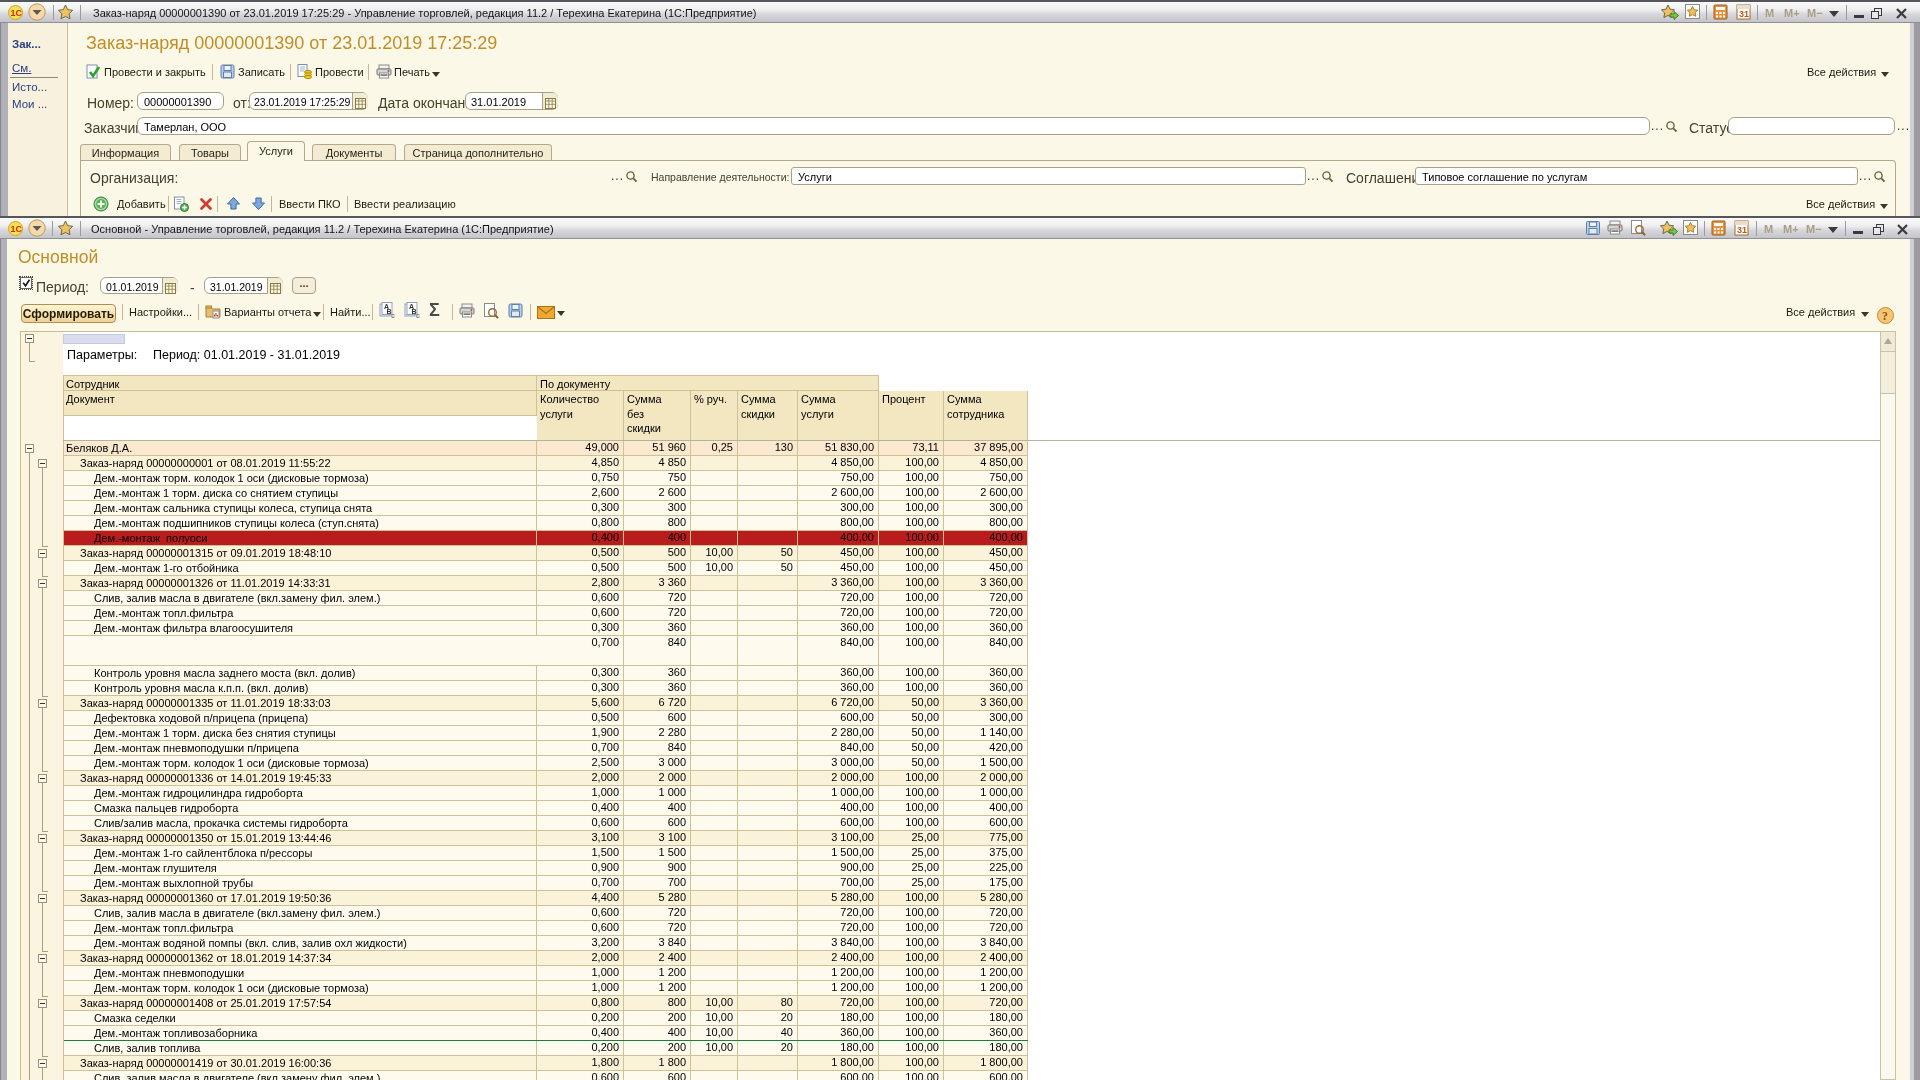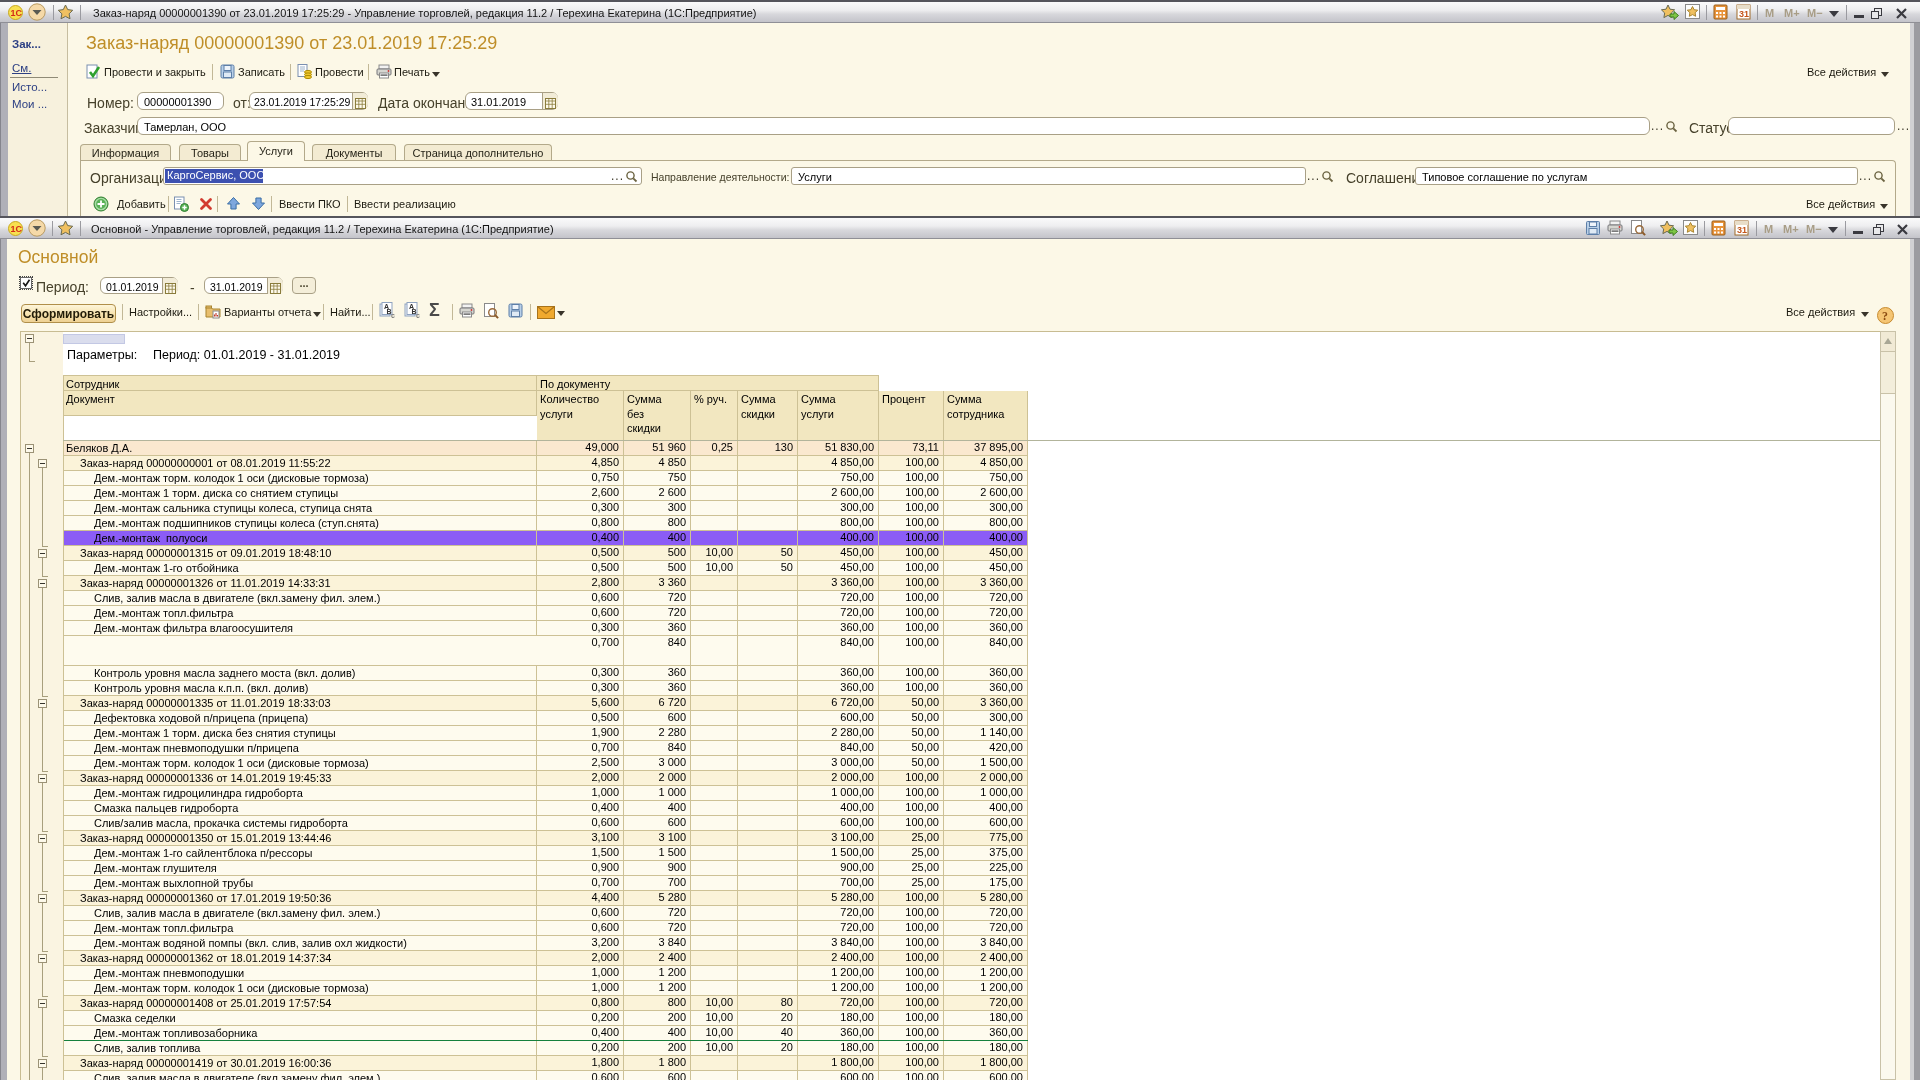--- a/index.html
+++ b/index.html
@@ -166,24 +166,20 @@
     <div class="lbl" style="left:1689px;top:120px">Статус:</div>
     <div class="fld" style="left:1728px;top:117px;width:167px;height:18px"></div>
     <div class="abs" style="left:1897px;top:119px;font-size:12px;color:#3c3828;letter-spacing:1px">...</div>
     <div class="tab" style="left:80px;top:144px;width:91px;height:17px;line-height:16px">Информация</div>
     <div class="tab" style="left:179px;top:144px;width:62px;height:17px;line-height:16px">Товары</div>
     <div class="tab" style="left:312px;top:144px;width:84px;height:17px;line-height:16px">Документы</div>
     <div class="tab" style="left:404px;top:144px;width:148px;height:17px;line-height:16px">Страница дополнительно</div>
     <div class="abs" style="left:80px;top:160px;width:1816px;height:57px;border:1px solid #b3a98a;border-bottom:none;border-radius:0 4px 0 0;background:#fcf8e7"></div>
     <div class="tab" style="left:247px;top:141px;width:58px;height:20px;line-height:19px;background:#fcf8e7;z-index:3">Услуги</div>
     <div class="lbl" style="left:90px;top:170px">Организация:</div>
-    <div class="fld" style="left:163px;top:167px;width:479px;height:18px;border-radius:3px">
-      <div class="abs" style="left:1px;top:1px;width:98px;height:14px;background:#3c50b0"></div>
-      <div class="fldtx" style="color:#fff;top:1px;left:3px">КаргоСервис, ООО</div>
-    </div>
     <div class="abs" style="left:611px;top:169px;font-size:12px;color:#3c3828;letter-spacing:1px">...</div>
     <div class="abs" style="left:625px;top:169px"><svg width="13" height="13" viewBox="0 0 13 13">
         <circle cx="5.5" cy="5.5" r="3.6" fill="none" stroke="#6b6341" stroke-width="1.4"></circle>
         <path d="M8.3 8.3l3.2 3.2" stroke="#6b6341" stroke-width="1.8"></path>
       </svg></div>
     <div class="lbl" style="left:651px;top:171px;font-size:10.5px">Направление деятельности:</div>
     <div class="fld" style="left:791px;top:167px;width:515px;height:18px;border-radius:3px">
       <div class="fldtx">Услуги</div>
     </div>
     <div class="abs" style="left:1307px;top:169px;font-size:12px;color:#3c3828;letter-spacing:1px">...</div>
@@ -588,21 +584,21 @@
       <div class="cell num" style="left:735px;width:81px">
         <div class="rowt" style="position:static">800,00</div>
       </div>
       <div class="cell num" style="left:816px;width:65px">
         <div class="rowt" style="position:static">100,00</div>
       </div>
       <div class="cell num" style="left:881px;width:84px">
         <div class="rowt" style="position:static">800,00</div>
       </div>
     </div>
-    <div class="abs" style="left:42px;top:199px;width:965px;height:15px;background:#8b5cf6;border-bottom:1px solid #cdc195">
+    <div class="abs" style="left:42px;top:199px;width:965px;height:15px;background:#b91c1c;border-bottom:1px solid #cdc195">
       <div class="cell" style="left:0;width:474px">
         <div class="rowt" style="left:31px">Дем.-монтаж&nbsp; полуоси</div>
       </div>
       <div class="cell num" style="left:474px;width:87px">
         <div class="rowt" style="position:static">0,400</div>
       </div>
       <div class="cell num" style="left:561px;width:67px">
         <div class="rowt" style="position:static">400</div>
       </div>
       <div class="cell num" style="left:628px;width:47px">

